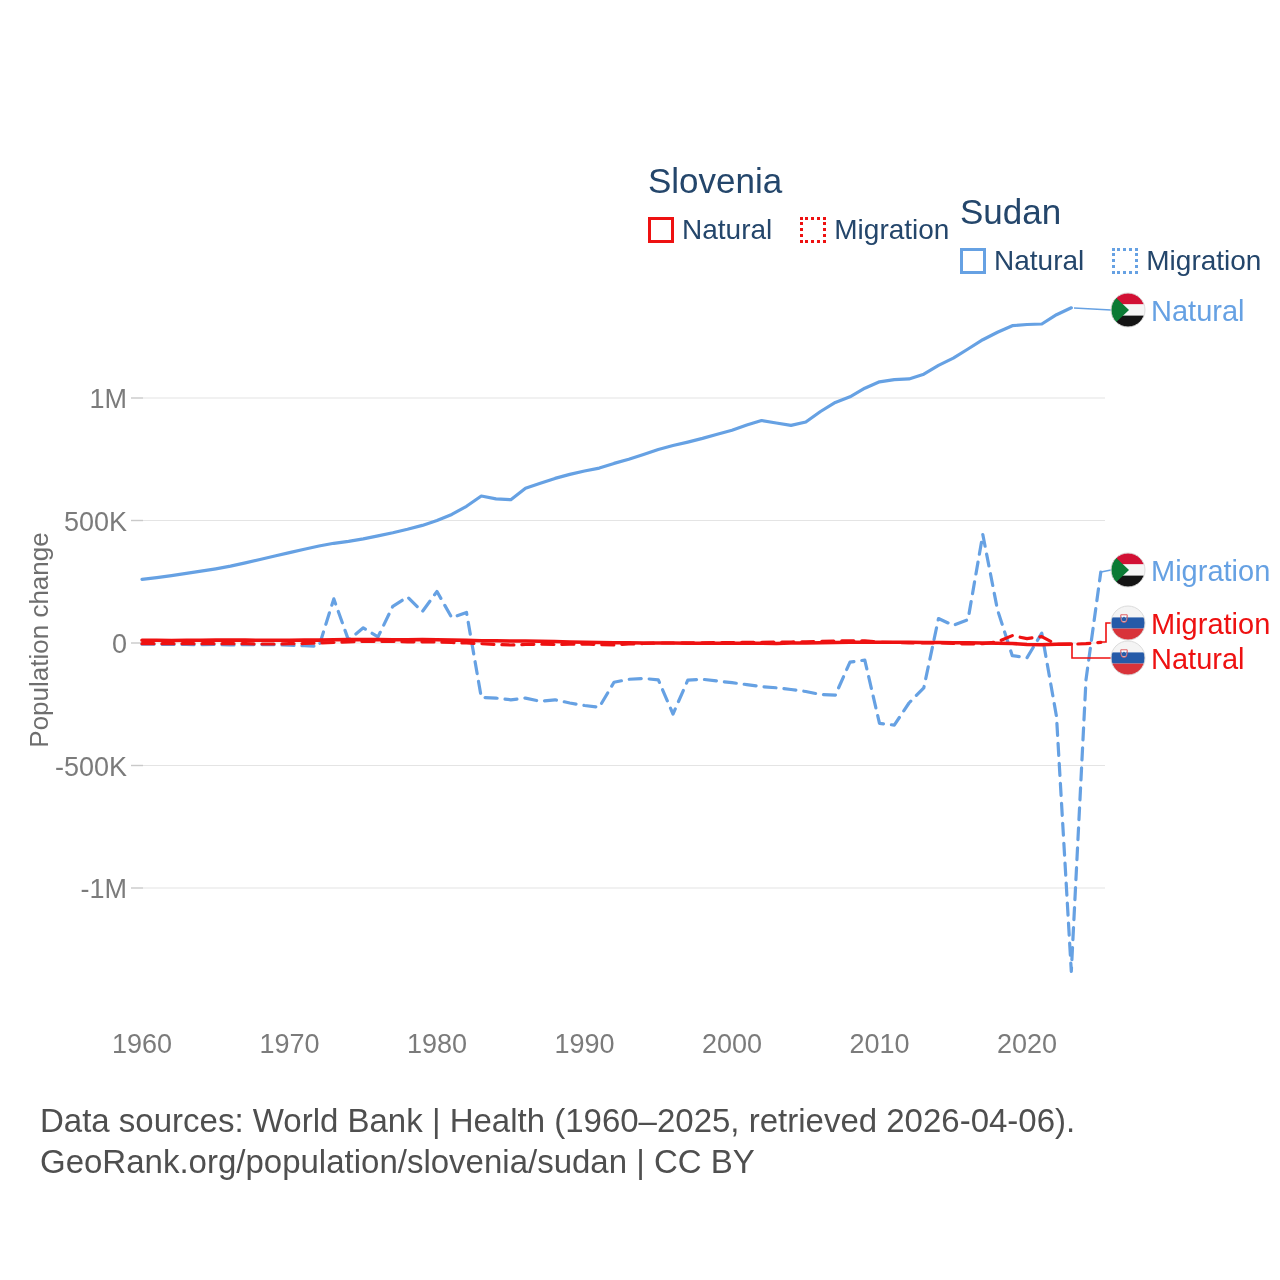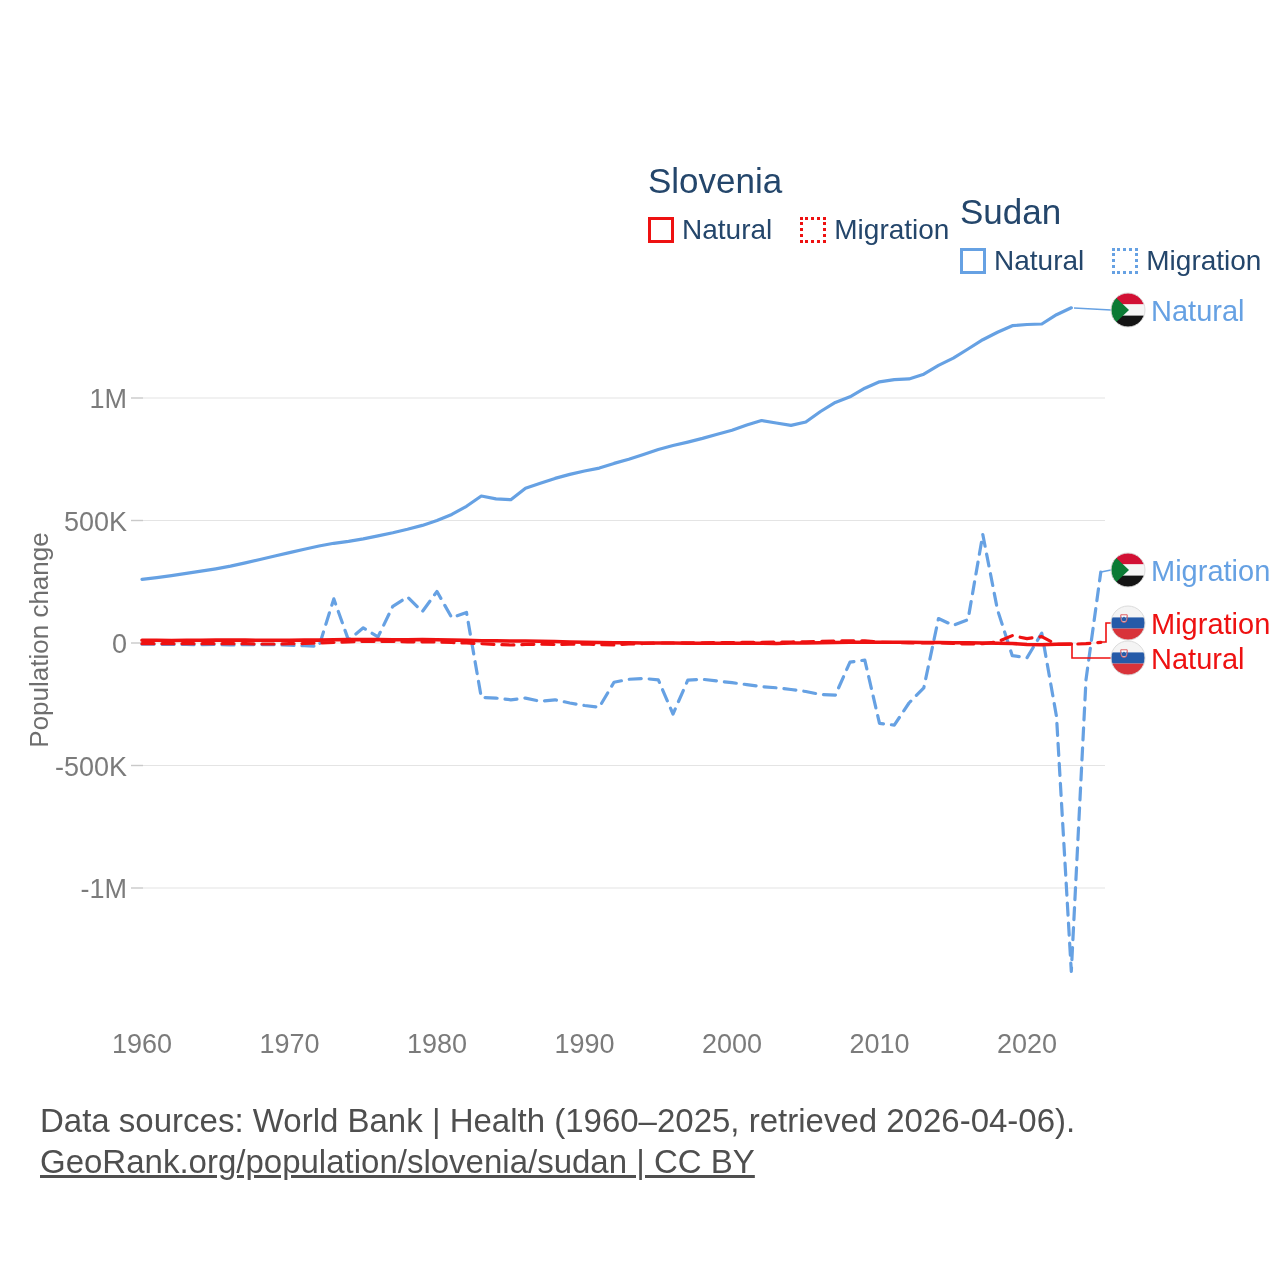--- a/index.html
+++ b/index.html
@@ -117,16 +117,16 @@
         <div class="legend-item">
           <span class="sw dotted" style="border-color: rgb(102, 161, 227);"></span>
           <span class="legend-label" style="color: rgb(36, 70, 107);">Migration</span>
         </div>
       </div>
     </div>
   </div>
 
   <div class="footer">
     <div style="color: rgb(79, 79, 79);">Data sources: World Bank | Health (1960–2025, retrieved 2026-04-06).</div>
-    <div style="color: rgb(79, 79, 79); text-decoration: underline;">GeoRank.org/population/slovenia/sudan | CC BY</div>
+    <div style="color: rgb(79, 79, 79);">GeoRank.org/population/slovenia/sudan | CC BY</div>
   </div>
 
 </div>
 
 </body></html>

